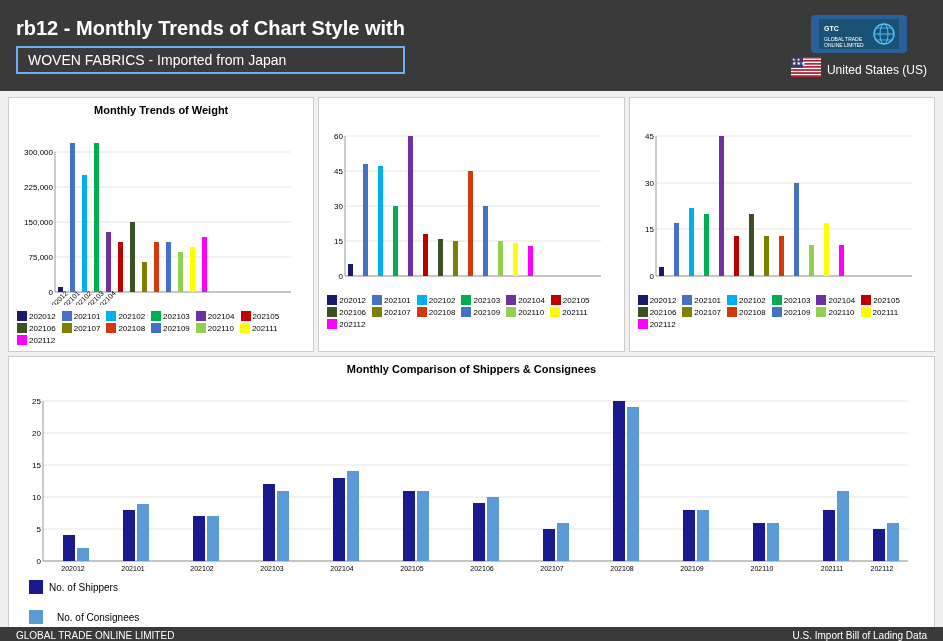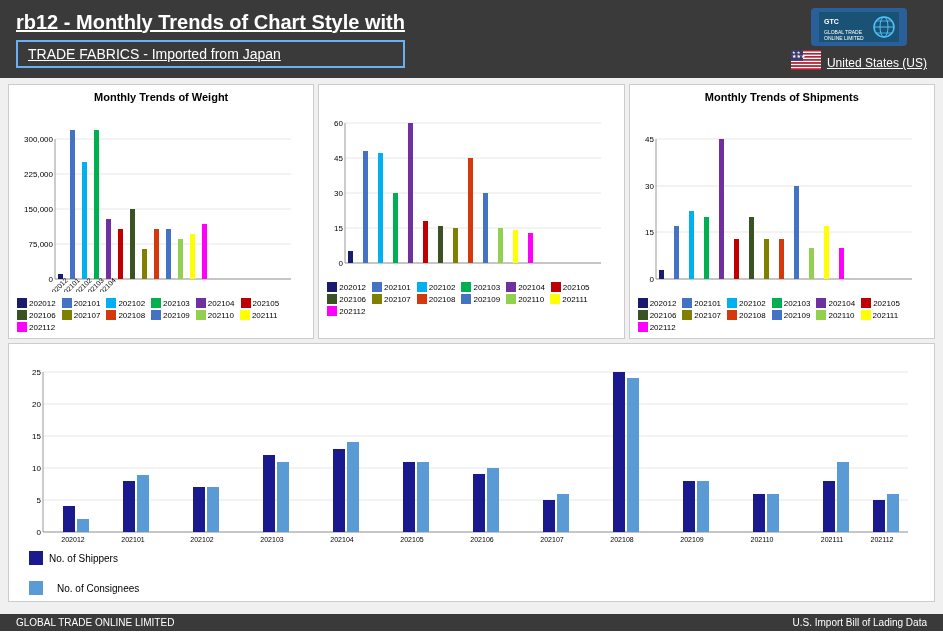--- a/index.html
+++ b/index.html
@@ -5,22 +5,21 @@
     * { margin: 0; padding: 0; box-sizing: border-box; }
     body { font-family: Arial, sans-serif; background: #fff; width: 943px; height: 641px; overflow: hidden; }
 
     .header {
       background: #3a3a3a;
       color: #fff;
       padding: 8px 16px;
       display: flex;
       align-items: center;
       justify-content: space-between;
-      height: 78px;
-      text-decoration: underline;
+      height: 91px;
     }
     .header-left { display: flex; flex-direction: column; gap: 6px; }
     .header-title { font-size: 20px; font-weight: bold; color: #fff; }
     .header-subtitle {
       border: 2px solid #6ab0f5;
       padding: 4px 10px;
       font-size: 14px;
       color: #fff;
       background: transparent;
     }
@@ -95,21 +94,21 @@
       display: inline-block;
       flex-shrink: 0;
     }
   </style>
 </head>
 <body>
 
 <div class="header">
   <div class="header-left">
     <span class="header-title">rb12 - Monthly Trends of Chart Style with</span>
-    <span class="header-subtitle">TRADE FABRICS - Imported from Japan</span>
+    <span class="header-subtitle">WOVEN FABRICS - Imported from Japan</span>
   </div>
   <div class="header-right">
 
     <div class="logo-box">
       <svg width="80" height="30" viewBox="0 0 80 30">
         <rect width="80" height="30" fill="#1a5276"></rect>
         <text x="5" y="12" fill="#fff" font-size="7" font-weight="bold">GTC</text>
         <text x="5" y="22" fill="#fff" font-size="5">GLOBAL TRADE</text>
         <text x="5" y="28" fill="#fff" font-size="5">ONLINE LIMITED</text>
 
@@ -351,21 +350,20 @@
             <span>202111</span>
           </div>
         <div class="legend-item">
             <span class="legend-box" style="background:#ff00ff"></span>
             <span>202112</span>
           </div>
       </div>
     </div>
 
     <div class="chart-panel">
-      <div class="chart-title">Monthly Trends of Shipments</div>
       <svg width="280" height="185">
 
         <text x="20" y="175" font-size="8" text-anchor="end">0</text>
         <text x="20" y="128" font-size="8" text-anchor="end">15</text>
         <text x="20" y="82" font-size="8" text-anchor="end">30</text>
         <text x="20" y="35" font-size="8" text-anchor="end">45</text>
 
         <line x1="22" y1="172" x2="278" y2="172" stroke="#ccc" stroke-width="0.5"></line>
         <line x1="22" y1="125" x2="278" y2="125" stroke="#ccc" stroke-width="0.5"></line>
         <line x1="22" y1="79" x2="278" y2="79" stroke="#ccc" stroke-width="0.5"></line>
@@ -451,20 +449,21 @@
         <div class="legend-item">
             <span class="legend-box" style="background:#ff00ff"></span>
             <span>202112</span>
           </div>
       </div>
     </div>
 
   </div>
 
   <div class="bottom-chart-panel">
+    <div class="chart-title">Monthly Comparison of Shippers &amp; Consignees</div>
     <svg width="900" height="195">
 
       <text x="28" y="185" font-size="8" text-anchor="end">0</text>
       <text x="28" y="153" font-size="8" text-anchor="end">5</text>
       <text x="28" y="121" font-size="8" text-anchor="end">10</text>
       <text x="28" y="89" font-size="8" text-anchor="end">15</text>
       <text x="28" y="57" font-size="8" text-anchor="end">20</text>
       <text x="28" y="25" font-size="8" text-anchor="end">25</text>
 
       <line x1="30" y1="182" x2="895" y2="182" stroke="#ccc" stroke-width="0.5"></line>

